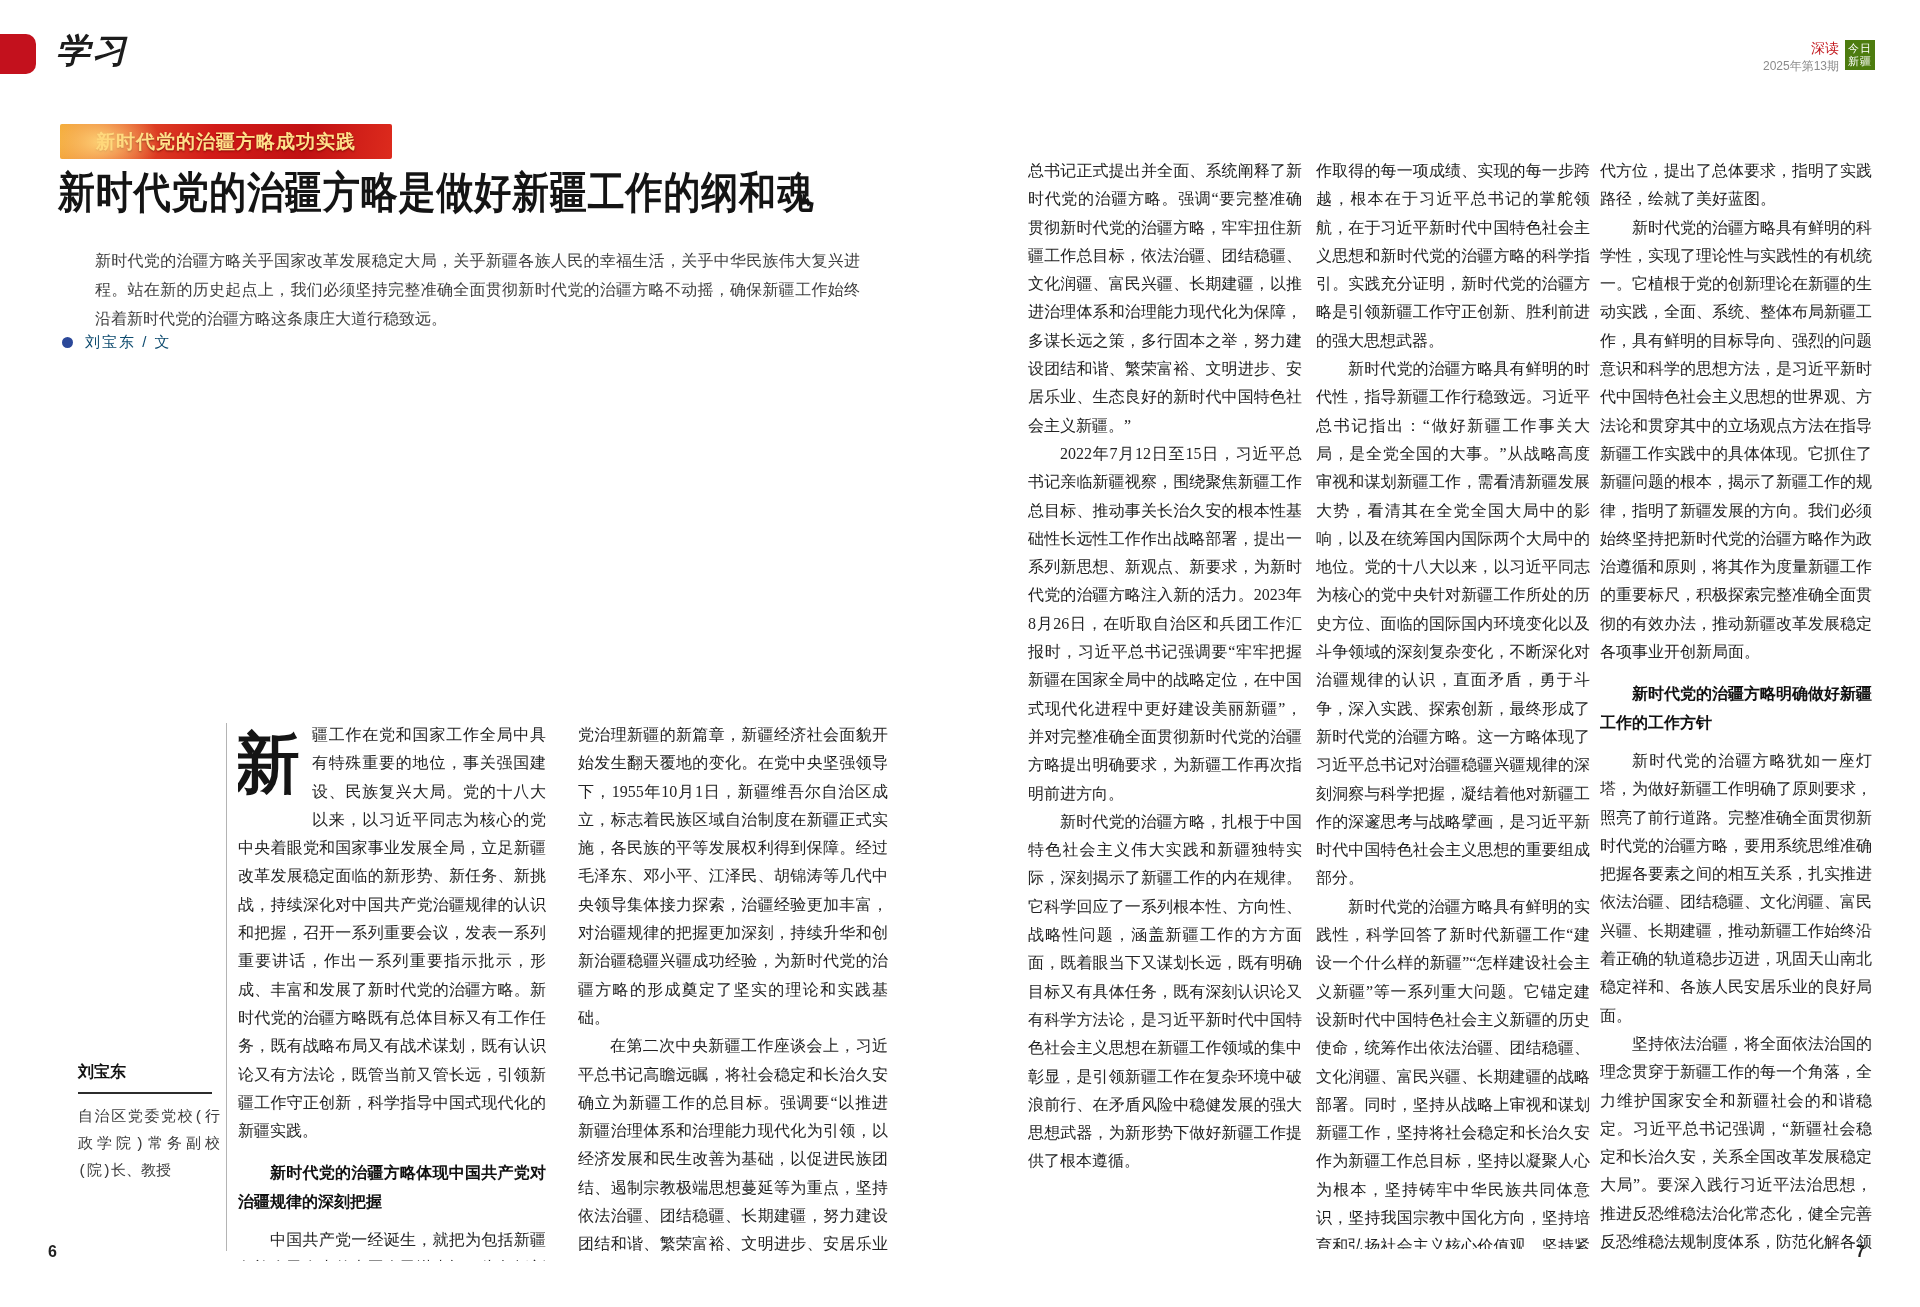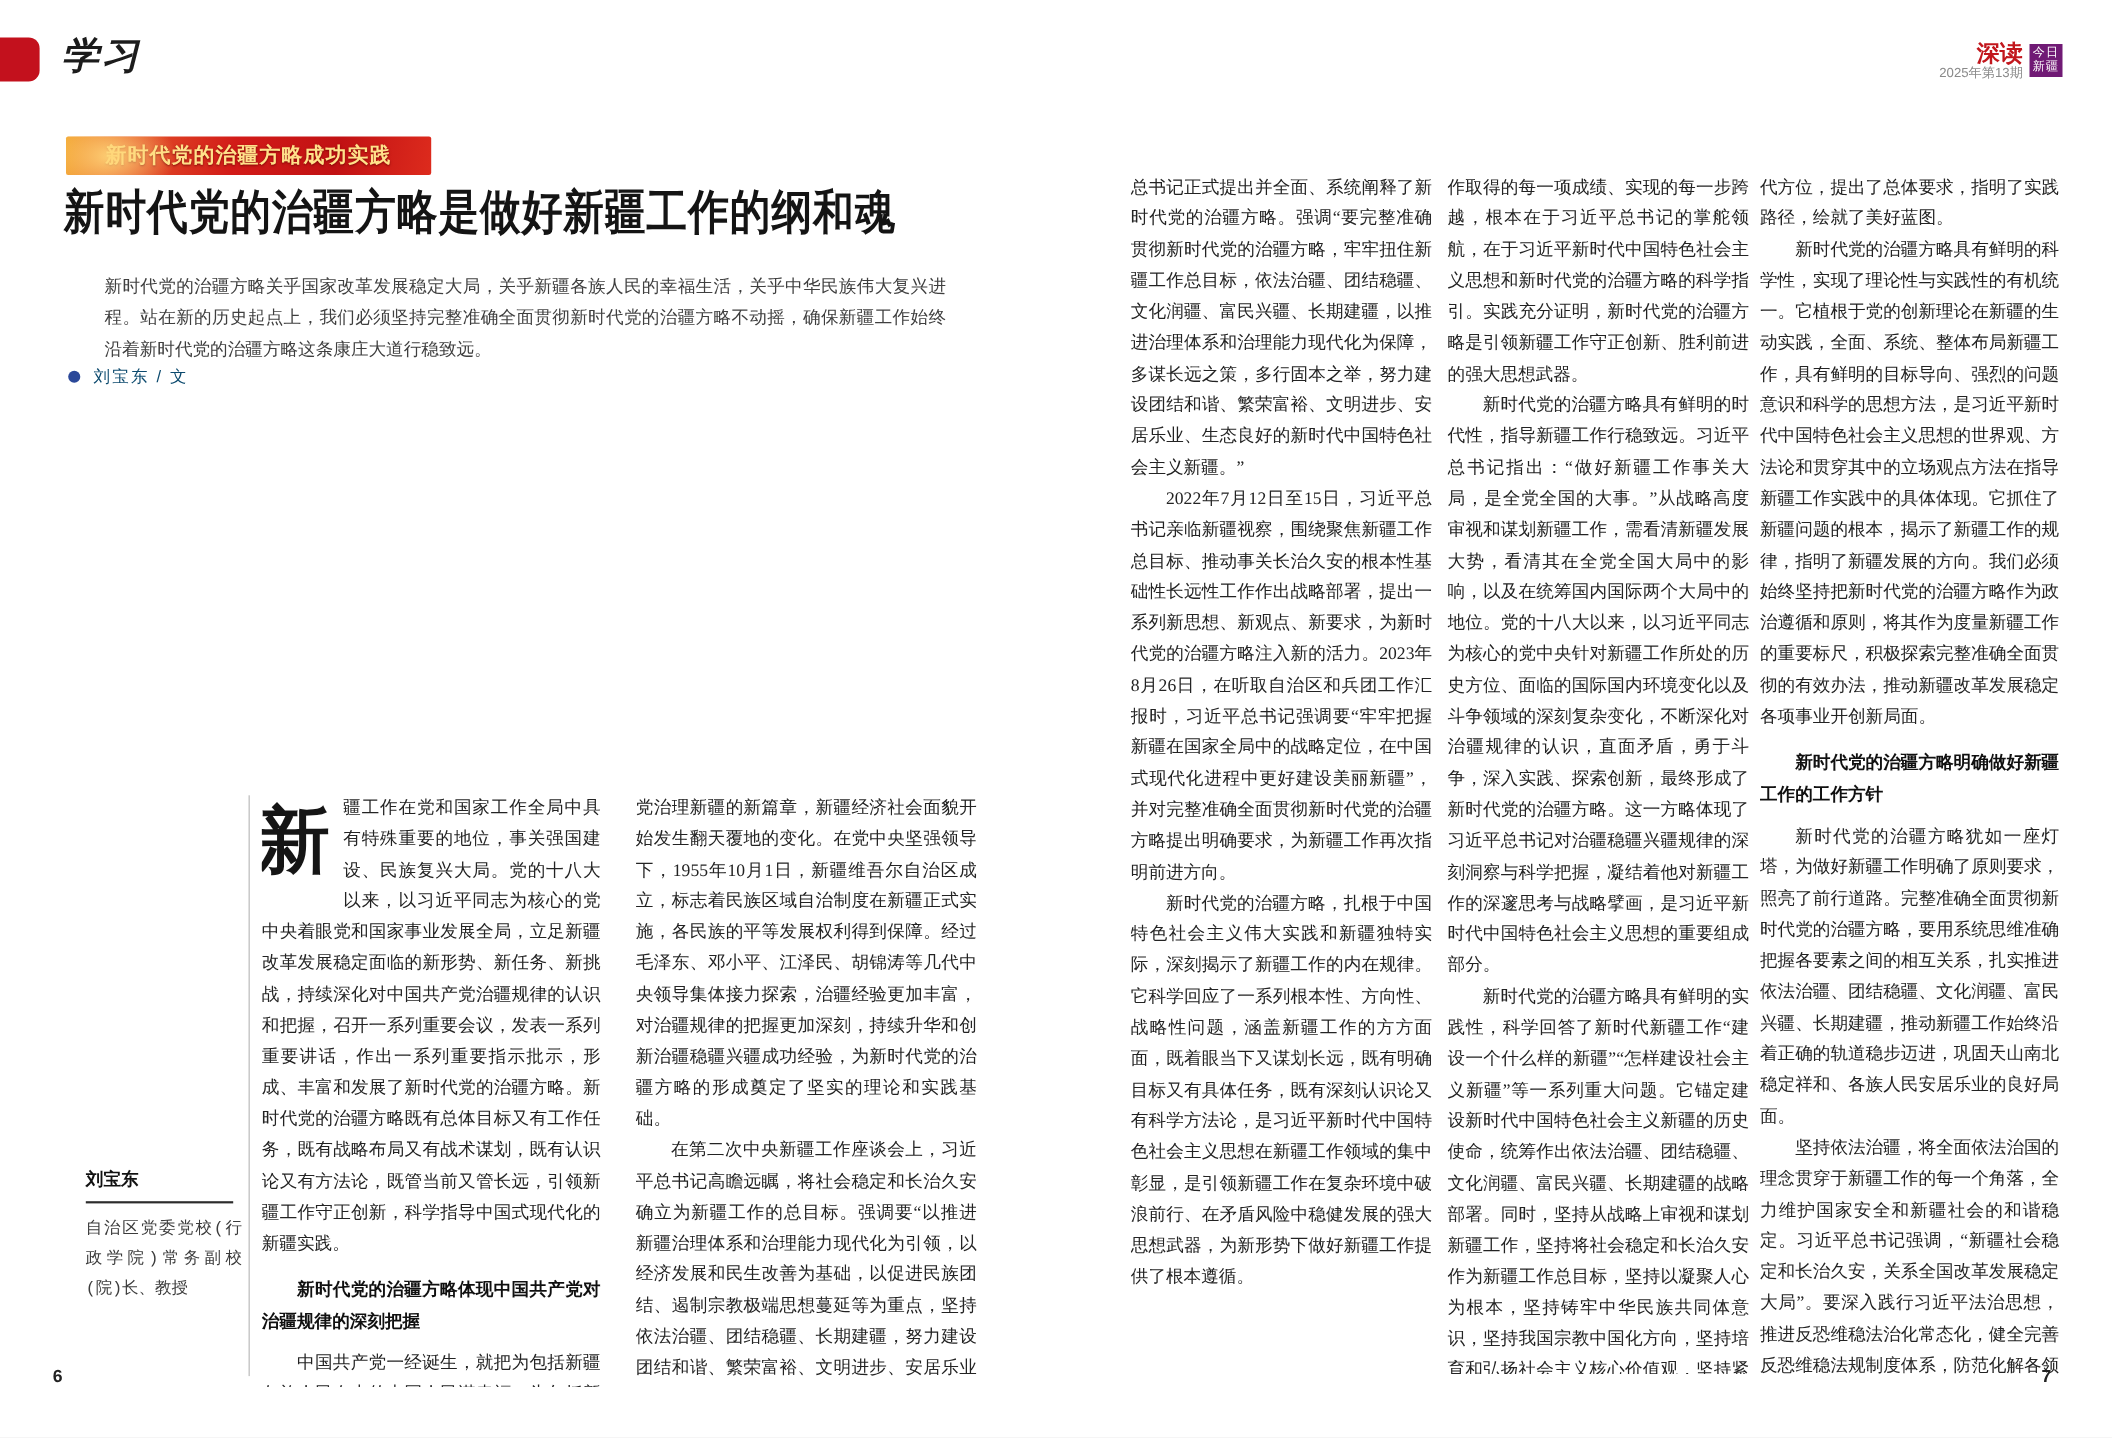--- a/index.html
+++ b/index.html
@@ -6,23 +6,23 @@
   #page{position:relative;width:1920px;height:1307px;background:#ffffff;overflow:hidden;
         font-family:"Liberation Serif","DejaVu Serif",serif;}
 
   
   .bookmark{position:absolute;left:0;top:34px;width:36px;height:40px;background:#c3111d;
             border-radius:0 10px 10px 0;}
   .section-label{position:absolute;left:56px;top:28px;font-family:"DejaVu Serif",serif;
                  font-style:italic;font-weight:bold;font-size:34px;color:#1c1c1c;letter-spacing:2px;}
   .masthead{position:absolute;top:40px;right:45px;display:flex;align-items:flex-start;}
   .masthead-text{text-align:right;margin-right:6px;font-family:"Liberation Sans","DejaVu Sans",sans-serif;}
-  .masthead-section{font-size:21px;font-weight:bold;color:#c2171d;line-height:17px;}
+  .masthead-section{font-size:14px;font-weight:normal;color:#c2171d;line-height:17px;}
   .masthead-issue{font-size:12px;color:#8a8a8a;margin-top:3px;line-height:12px;}
-  .masthead-logo{width:30px;height:30px;background:#701a75;color:#fff;display:flex;flex-direction:column;
+  .masthead-logo{width:30px;height:30px;background:#4d7c0f;color:#fff;display:flex;flex-direction:column;
                  justify-content:center;align-items:center;font-size:11px;line-height:13px;
                  font-family:"Liberation Sans",sans-serif;letter-spacing:1px;}
 
   
   .banner{position:absolute;left:60px;top:124px;width:332px;height:35px;line-height:35px;
           text-align:center;font-family:"Liberation Sans","DejaVu Sans",sans-serif;
           font-weight:bold;font-size:19px;color:#ffe18a;letter-spacing:1px;
           text-shadow:0 1px 2px rgba(110,0,0,.85);
           background:linear-gradient(100deg,#f2a42c 0%,#e4542a 16%,#d21b18 46%,#c11113 74%,#dd2b1d 100%);
           border-radius:2px;overflow:hidden;}

